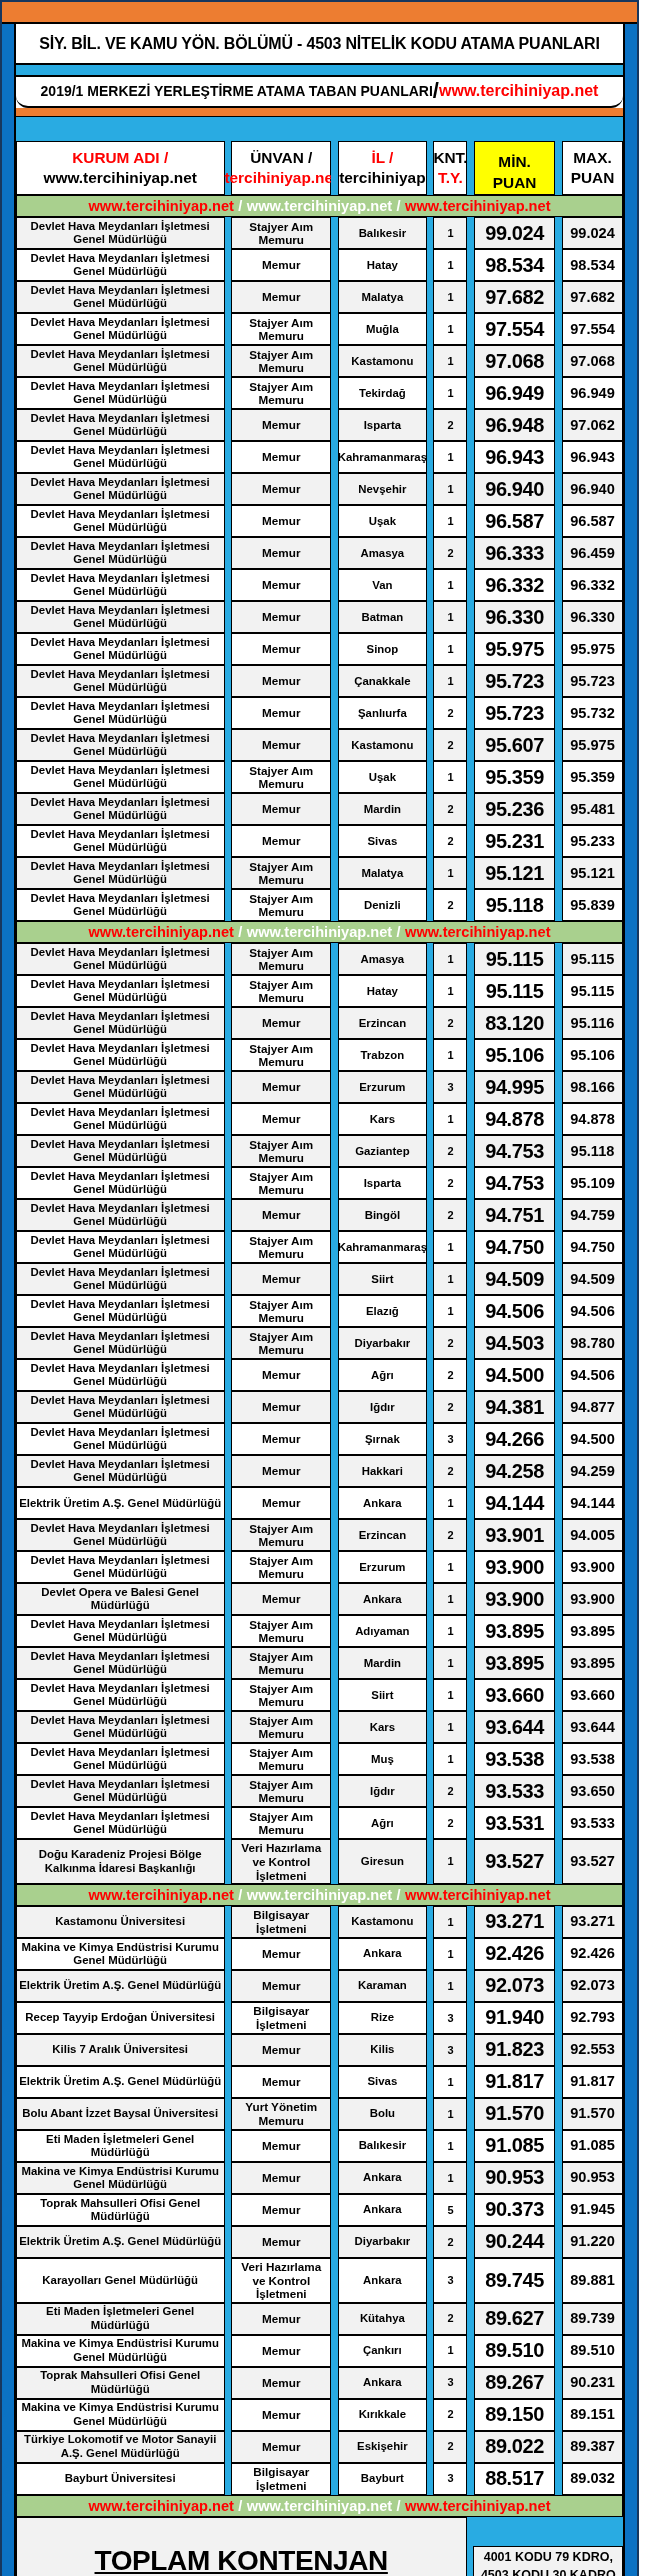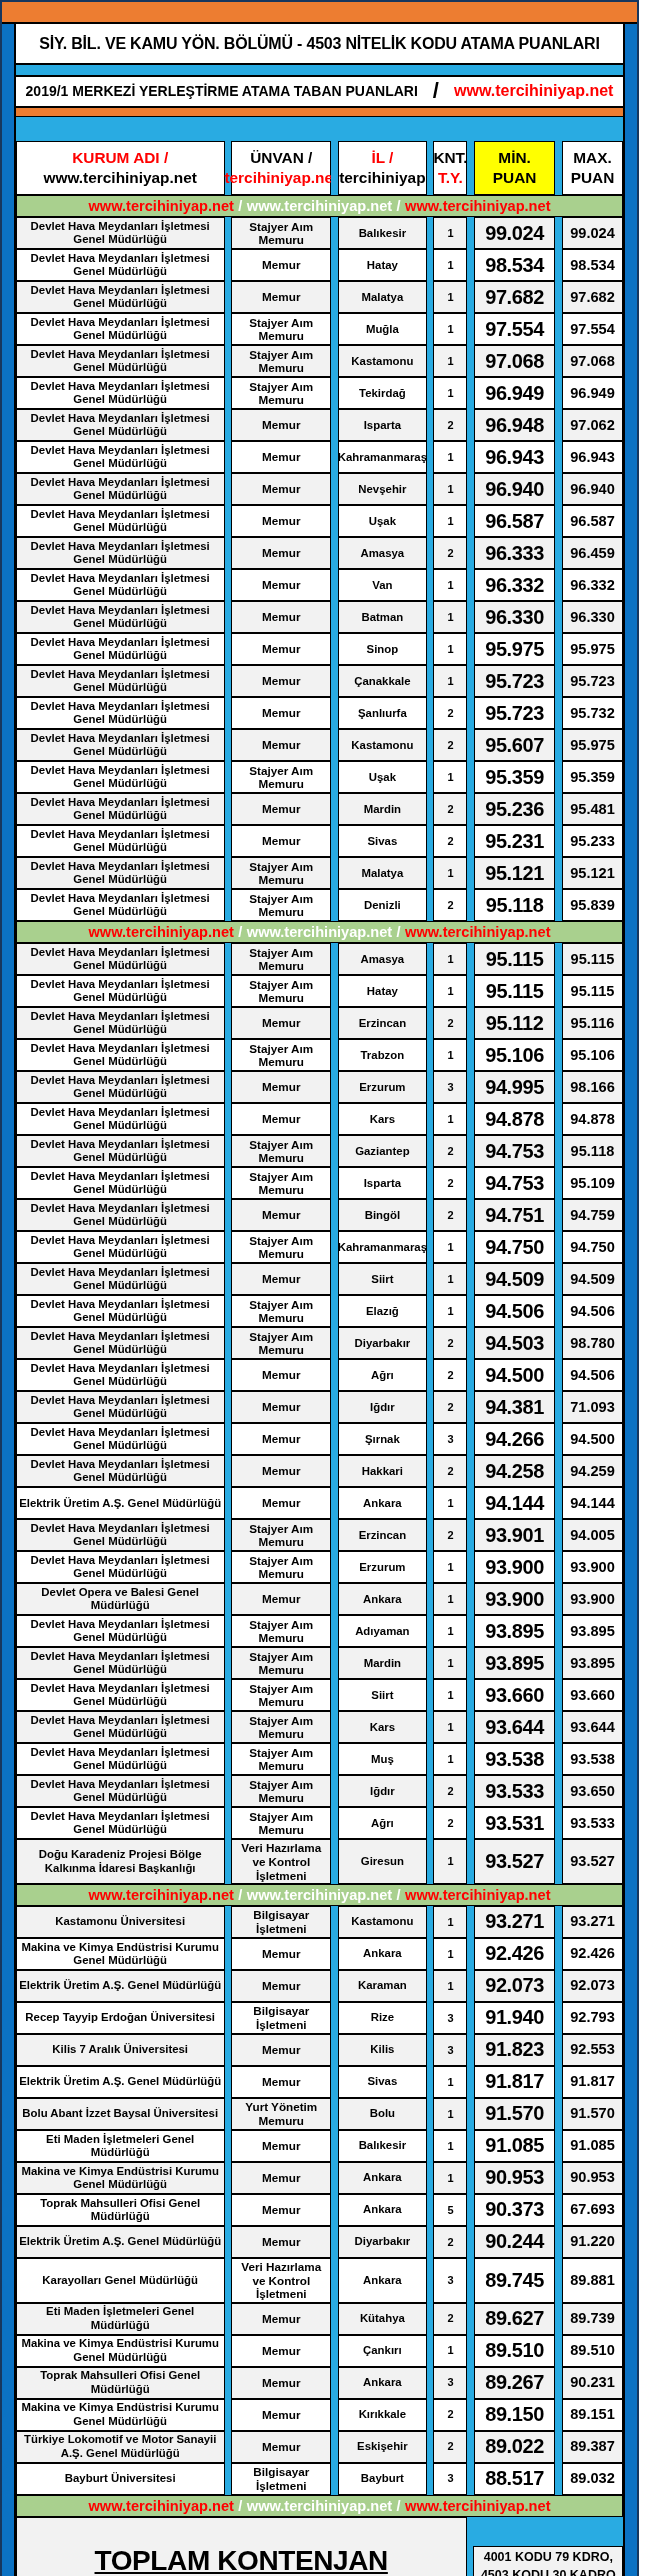--- a/index.html
+++ b/index.html
@@ -6,41 +6,41 @@
   body{width:653px;font-family:"Liberation Sans","DejaVu Sans",sans-serif;font-weight:bold;color:#000;}
   .outer{box-sizing:border-box;width:639px;border:2.9px solid #17375E;background:#fff;}
   .topbar{height:20px;background:#ED7D31;border-bottom:2.2px solid #000;}
   .bottombar{height:20px;background:#ED7D31;border-top:2.2px solid #000;}
   .mid{display:flex;align-items:stretch;background:#0B72C4;}
   .side{width:11.7px;background:#0B72C4;flex:0 0 11.7px;}
   .content{flex:1;background:#fff;border-left:2.2px solid #000;border-right:2.2px solid #000;min-width:0;}
   .title-row{min-height:41px;display:flex;align-items:center;justify-content:center;border-bottom:2.2px solid #000;
              font-size:16px;white-space:nowrap;letter-spacing:-0.2px;padding:1.5px 2.9px;box-sizing:border-box;}
   .cyan-strip{height:9.5px;background:#29ABE2;border-bottom:2.2px solid #000;}
-  .subtitle-row{min-height:31px;display:flex;align-items:center;justify-content:center;gap:15px;border-bottom:2.2px solid #000;
-                font-size:14px;white-space:nowrap;padding:1.5px 2.9px;box-sizing:border-box;}
+  .subtitle-row{min-height:31px;display:flex;align-items:center;justify-content:center;gap:0;border-bottom:2.2px solid #000;
+                font-size:14px;white-space:nowrap;padding:1.5px 2.9px;box-sizing:border-box;border-radius:12px;}
   .subtitle-row .big-slash{font-size:22px;font-weight:bold;}
   .subtitle-row .site{color:#FF0000;font-size:16px;}
   .orange-strip{height:8.8px;background:#ED7D31;border-bottom:1.5px solid #000;}
   
   .trow{display:grid;grid-template-columns:209px 6.6px 100px 6.6px 89px 6.6px 34px 6.6px 81px 6.6px 1fr;background:#29ABE2;}
   .frow{display:grid;grid-template-columns:451px 6.6px 1fr;background:#29ABE2;}
   .gut{background:#29ABE2;}
   .cell{box-sizing:border-box;border:1.5px solid #000;background:#F2F2F2;display:flex;flex-direction:column;
         align-items:center;justify-content:center;text-align:center;min-height:32px;padding:0.7px 2.2px;line-height:1.18;}
   .cell.alt{background:#FFFFFF;}
   .c-kurum{font-size:11.4px;}
   .c-unvan{font-size:11.7px;}
   .c-il{font-size:11.4px;}
   .c-knt{font-size:11px;}
   .c-min{font-size:20px;letter-spacing:-0.4px;}
   .c-max{font-size:14.6px;}
   .hcell{min-height:54px;font-size:15.4px;background:#FFFFFF;line-height:1.35;margin-top:24px;}
   .hcell .red{color:#FF0000;}
-  .hcell.yellow{background:#FFFF00;}
+  .hcell.yellow{background:#FFFF00;justify-content:flex-end;}
   .sep{box-sizing:border-box;border:1.5px solid #000;background:#A9D08E;min-height:22px;display:flex;align-items:center;
        justify-content:center;gap:4.4px;font-size:14.6px;white-space:nowrap;}
   .sep .r{color:#FF0000;}
   .sep .w{color:#FFFFFF;}
   .fcell-label{font-size:28px;letter-spacing:-0.4px;text-decoration:underline;}
   .fcell-note{font-size:12.5px;line-height:1.45;min-height:42px;margin-top:29px;}
 </style>
 </head>
 <body>
 
@@ -417,21 +417,21 @@
           </div>
           <div class="trow">
             <div class="cell c-kurum">Devlet Hava Meydanları İşletmesi Genel Müdürlüğü</div>
             <div class="gut"></div>
             <div class="cell c-unvan">Memur</div>
             <div class="gut"></div>
             <div class="cell c-il">Erzincan</div>
             <div class="gut"></div>
             <div class="cell c-knt">2</div>
             <div class="gut"></div>
-            <div class="cell c-min">95.112</div>
+            <div class="cell c-min">83.120</div>
             <div class="gut"></div>
             <div class="cell c-max">95.116</div>
           </div>
           <div class="trow">
             <div class="cell c-kurum alt">Devlet Hava Meydanları İşletmesi Genel Müdürlüğü</div>
             <div class="gut"></div>
             <div class="cell c-unvan alt">Stajyer Aım Memuru</div>
             <div class="gut"></div>
             <div class="cell c-il alt">Trabzon</div>
             <div class="gut"></div>
@@ -575,21 +575,21 @@
             <div class="cell c-kurum">Devlet Hava Meydanları İşletmesi Genel Müdürlüğü</div>
             <div class="gut"></div>
             <div class="cell c-unvan">Memur</div>
             <div class="gut"></div>
             <div class="cell c-il">Iğdır</div>
             <div class="gut"></div>
             <div class="cell c-knt">2</div>
             <div class="gut"></div>
             <div class="cell c-min">94.381</div>
             <div class="gut"></div>
-            <div class="cell c-max">71.093</div>
+            <div class="cell c-max">94.877</div>
           </div>
           <div class="trow">
             <div class="cell c-kurum alt">Devlet Hava Meydanları İşletmesi Genel Müdürlüğü</div>
             <div class="gut"></div>
             <div class="cell c-unvan alt">Memur</div>
             <div class="gut"></div>
             <div class="cell c-il alt">Şırnak</div>
             <div class="gut"></div>
             <div class="cell c-knt alt">3</div>
             <div class="gut"></div>
@@ -894,21 +894,21 @@
             <div class="cell c-kurum alt">Toprak Mahsulleri Ofisi Genel Müdürlüğü</div>
             <div class="gut"></div>
             <div class="cell c-unvan alt">Memur</div>
             <div class="gut"></div>
             <div class="cell c-il alt">Ankara</div>
             <div class="gut"></div>
             <div class="cell c-knt alt">5</div>
             <div class="gut"></div>
             <div class="cell c-min alt">90.373</div>
             <div class="gut"></div>
-            <div class="cell c-max alt">67.693</div>
+            <div class="cell c-max alt">91.945</div>
           </div>
           <div class="trow">
             <div class="cell c-kurum">Elektrik Üretim A.Ş. Genel Müdürlüğü</div>
             <div class="gut"></div>
             <div class="cell c-unvan">Memur</div>
             <div class="gut"></div>
             <div class="cell c-il">Diyarbakır</div>
             <div class="gut"></div>
             <div class="cell c-knt">2</div>
             <div class="gut"></div>

